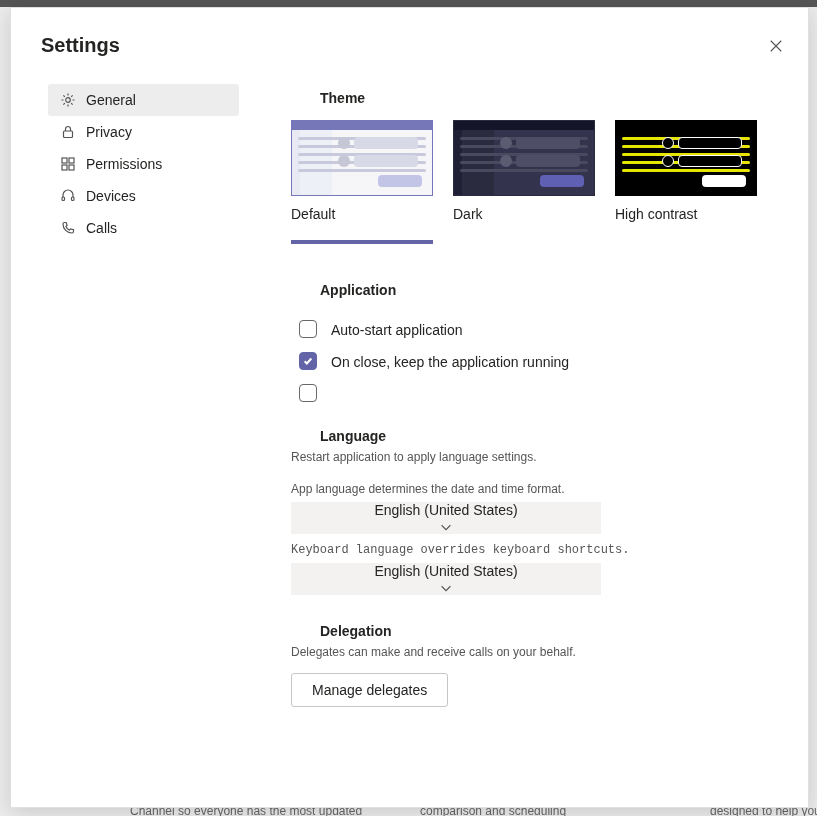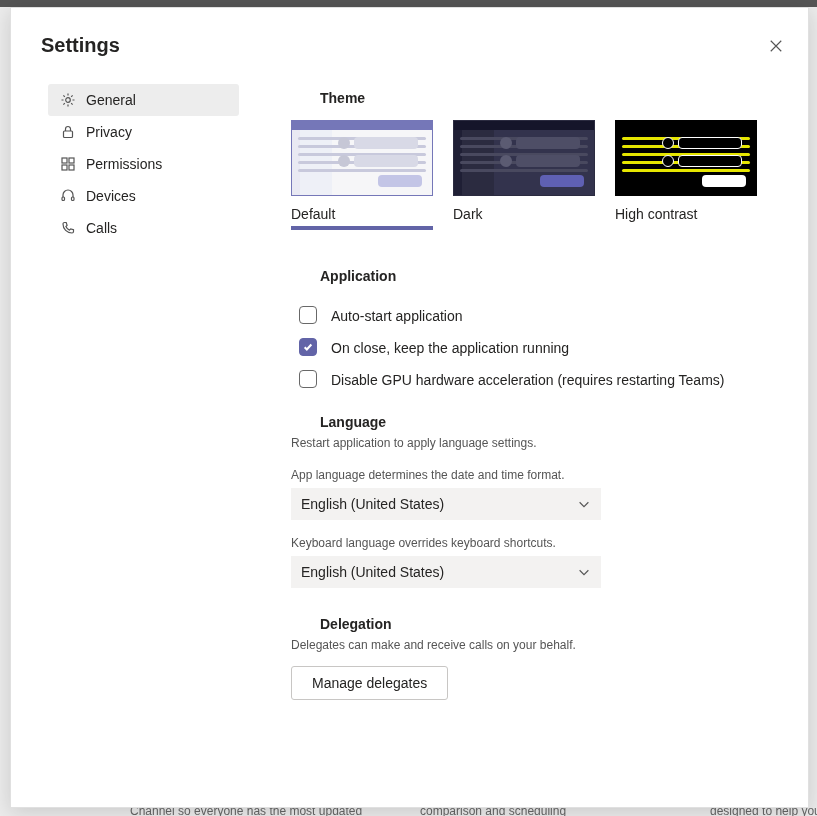--- a/index.html
+++ b/index.html
@@ -31,21 +31,21 @@
   .section-title { font-size:14px; font-weight:700; color:#252423;margin-left:29px; }
 
   
   .themes { display:flex; gap:20px; margin-top:14px; }
   .theme-item { display:flex; flex-direction:column; cursor:pointer; }
   .theme-label { margin-top:10px; font-size:14px; color:#252423; }
   .theme-card { position:relative; width:142px; height:76px; box-sizing:border-box; overflow:hidden; }
   .theme-card.card-dark { background:#2b2b40; border:1px solid #2b2b40; }
   .theme-card.card-hc { background:#000; border:1px solid #000; }
   .theme-item.selected .theme-card { outline:0; }
-  .theme-item.selected { border-bottom:4px solid #6264A7; padding-bottom:4px; }
+  .theme-item.selected { border-bottom:4px solid #6264A7; padding-bottom:18px; }
 
   .tc-top { position:absolute; top:0; left:0; right:0; height:9px; }
   .tc-side { position:absolute; top:9px; left:0; width:8px; bottom:0; }
   .tc-nav { position:absolute; top:9px; left:8px; width:32px; bottom:0; }
   .tc-main { position:absolute; top:9px; left:40px; right:0; bottom:0; }
 
   .tc-navline { position:absolute; left:6px; right:6px; height:3px; border-radius:2px; }
   .tc-avatar { position:absolute; width:12px; height:12px; border-radius:50%; }
   .tc-msg { position:absolute; height:12px; border-radius:4px; }
   .tc-own { position:absolute; height:12px; border-radius:4px; }
@@ -91,21 +91,21 @@
   }
   .checkbox.checked { background:#6264A7; border-color:#6264A7; }
   .checkbox.checked svg { width:10px; height:10px; stroke:#fff; stroke-width:2.5; fill:none; }
 
   
   .lang-section { margin-top:26px; }
   .helper { font-size:12px; color:#555; margin-top:6px; }
   .dropdown {
     margin-top:6px; width:310px; height:32px; background:#f3f2f1; 
     display:flex; align-items:center; justify-content:space-between;
-    padding:0 10px; font-size:14px; color:#252423; cursor:pointer; box-sizing:border-box;
+    padding:0 10px; font-size:14px; color:#252423; cursor:pointer; box-sizing:border-box;flex-direction:column;
   }
   .dropdown .chev { width:14px; height:14px; }
 
   
   .deleg-section { margin-top:28px; }
   .btn-secondary {
     margin-top:14px; display:inline-flex; align-items:center; justify-content:center;
     height:32px; padding:0 20px; border:1px solid #c8c6c4; background:#fff;
     font-size:14px; color:#252423; border-radius:3px; cursor:pointer;
   }
@@ -265,37 +265,36 @@
           <span class="checkbox checked">
             <svg viewBox="0 0 12 12">
                 <path d="M2 6.3 4.6 9 10 3"></path>
               </svg>
           </span>
           <span>On close, keep the application running</span>
         </div>
 
         <div class="checkbox-row">
           <span class="checkbox"></span>
-          <span>Disable GPU hardware acceleration (requires restarting Teams)</span>
         </div>
       </div>
 
       <div class="lang-section">
         <div class="section-title">Language</div>
         <div class="helper">Restart application to apply language settings.</div>
 
         <div class="helper" style="margin-top:18px;">App language determines the date and time format.</div>
         <div class="dropdown">
           <span>English (United States)</span>
           <svg class="chev" viewBox="0 0 16 16">
               <path d="M3 6l5 5 5-5" fill="none" stroke="#555" stroke-width="1.3"></path>
             </svg>
         </div>
 
-        <div class="helper" style="margin-top:16px;">Keyboard language overrides keyboard shortcuts.</div>
+        <div class="helper" style="margin-top:9px;font-family:Liberation Mono, monospace;">Keyboard language overrides keyboard shortcuts.</div>
         <div class="dropdown">
           <span>English (United States)</span>
           <svg class="chev" viewBox="0 0 16 16">
               <path d="M3 6l5 5 5-5" fill="none" stroke="#555" stroke-width="1.3"></path>
             </svg>
         </div>
       </div>
 
       <div class="deleg-section">
         <div class="section-title">Delegation</div>

